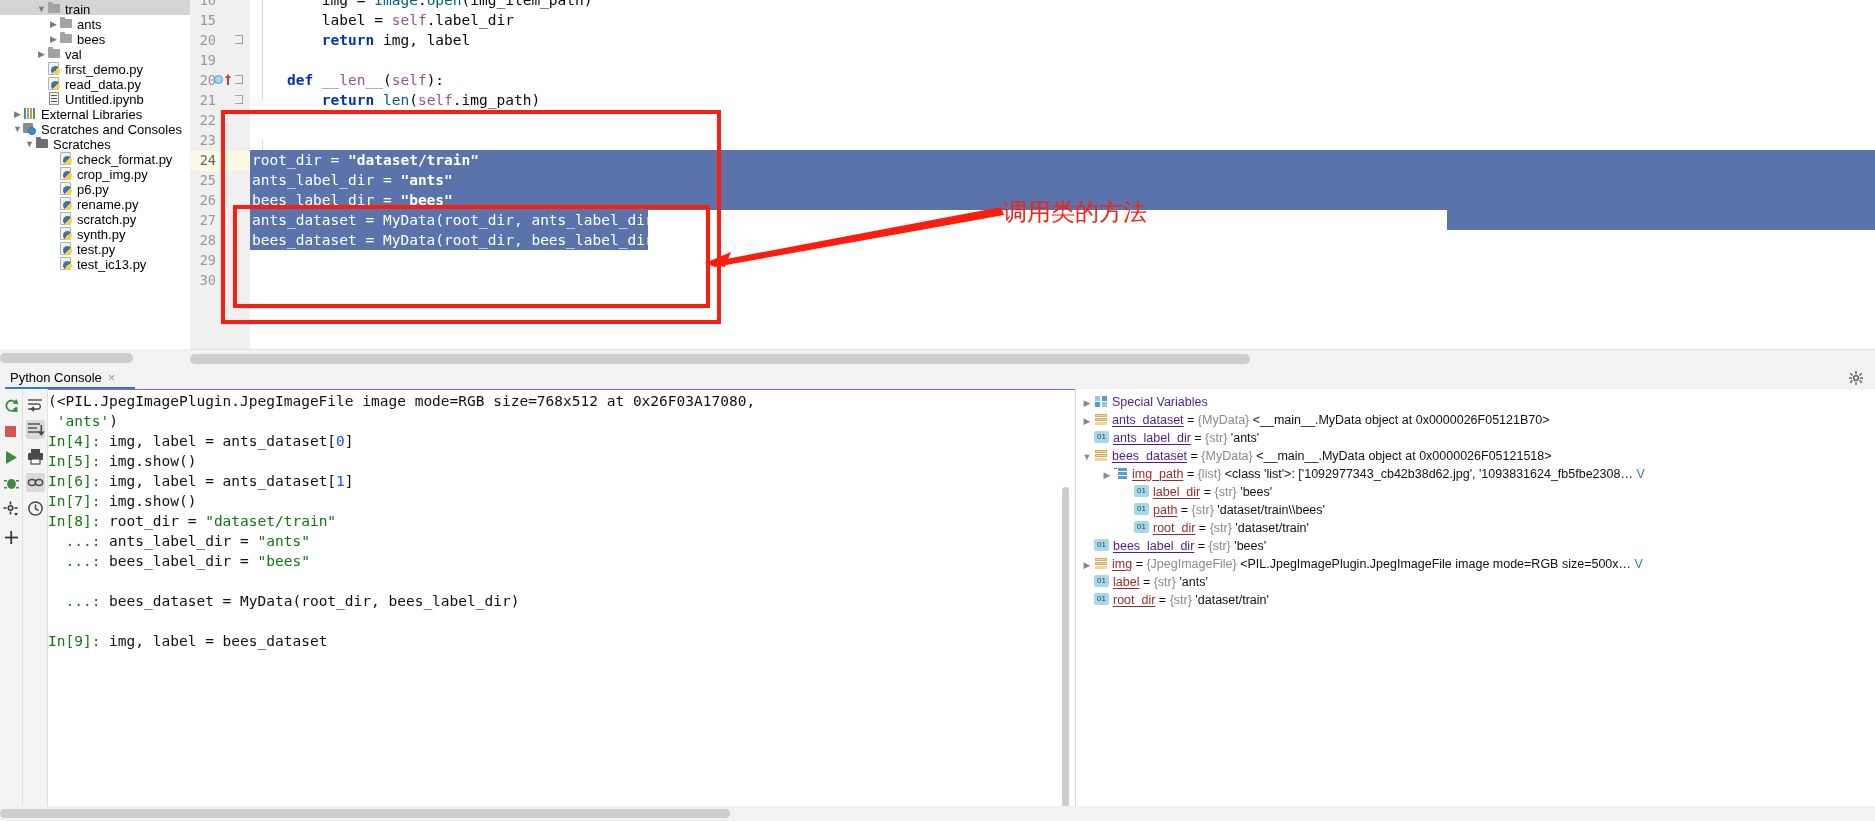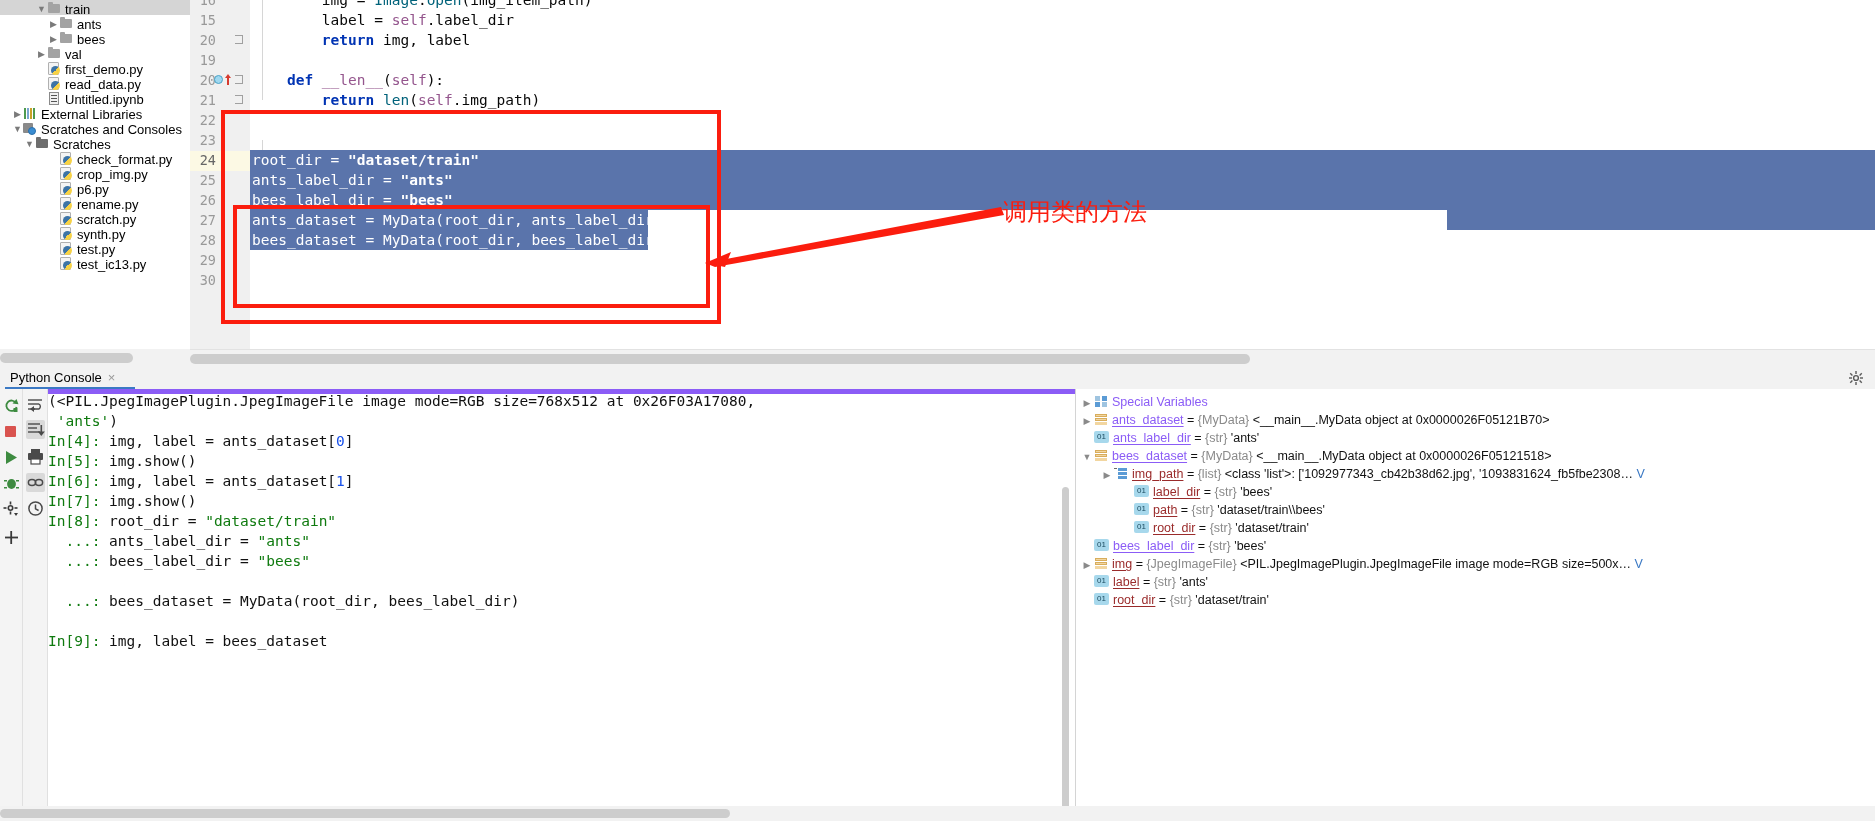--- a/index.html
+++ b/index.html
@@ -73,21 +73,21 @@
     font-family:Liberation Serif, serif;white-space:nowrap;}
 
   
   .hscroll-top{position:absolute;left:190px;top:349px;width:1685px;height:18px;background:#f2f2f2;border-top:1px solid #e2e2e2;}
   .hthumb-top{position:absolute;left:0;top:4px;width:1060px;height:10px;background:#cdcdcd;border-radius:5px;}
   .tree-hscroll{position:absolute;left:0;top:349px;width:190px;height:18px;background:#f2f2f2;}
   .tree-hthumb{position:absolute;left:0;top:4px;width:133px;height:10px;background:#cdcdcd;border-radius:5px;}
 
   
   .console{position:absolute;left:0;top:367px;width:1875px;height:454px;background:#fff;}
-  .contabbar{position:absolute;left:0;top:0;width:1875px;height:22px;background:#f2f2f2;border-bottom:5px solid #8b5cf6;}
+  .contabbar{position:absolute;left:0;top:0;width:1875px;height:22px;background:#f2f2f2;border-bottom:1px solid #8b5cf6;}
   .contab{position:absolute;left:10px;top:0;height:22px;line-height:22px;font-size:13px;color:#000;}
   .contab .xx{color:#9a9a9a;margin-left:6px;font-size:13px;cursor:pointer;}
   .tabunder{position:absolute;left:5px;top:20px;width:130px;height:2px;background:#3b79c4;}
   .gear{position:absolute;right:12px;top:4px;width:14px;height:14px;}
 
   .cleft{position:absolute;left:0;top:22px;width:22px;height:432px;background:#f4f4f4;border-right:1px solid #e0e0e0;}
   .cleft2{position:absolute;left:23px;top:22px;width:24px;height:432px;background:#f4f4f4;border-right:1px solid #e0e0e0;}
   .tbtn{position:absolute;left:3px;width:17px;height:17px;}
   .tbtn2{position:absolute;left:3px;width:19px;height:19px;}
   .tbtn2.on{background:#d9d9d9;border-radius:2px;}
@@ -111,21 +111,21 @@
     box-shadow:0 4px 0 #f2d6a0,0 4px 0 0 #f2d6a0;}
   .vicon.list::after{content:"";position:absolute;left:1px;top:4px;width:12px;height:3px;background:#f2d6a0;border:1px solid #d8ad5c;box-sizing:border-box;
     box-shadow:0 4px 0 #f2d6a0;}
   .vicon.olist::before{content:"";position:absolute;left:4px;top:0px;width:9px;height:2.5px;background:#5b9bd5;
     box-shadow:0 4px 0 #5b9bd5,0 8px 0 #5b9bd5;}
   .vicon.olist::after{content:"";position:absolute;left:0px;top:0px;width:3px;height:10px;
     background:linear-gradient(#6a6a6a 0 1px,transparent 1px);font-size:5px;}
   .vicon.i01{width:15px;}
   .vicon.i01::before{content:"01";position:absolute;left:0;top:-1px;width:15px;height:12px;background:#a7d8ec;color:#1a4a5e;
     font-size:8px;line-height:12px;text-align:center;border-radius:2px;font-family:"Liberation Sans",sans-serif;}
-  .vname{color:#8b5cf6;}
+  .vname{color:#4c1d95;}
   .vname.red{color:#9a2b2b;}
   .veq{color:#111;}
   .vtype{color:#8a8a8a;}
   .vval{color:#111;}
   .vmore{color:#3b79c4;}
 
   .bottombar{position:absolute;left:0;top:806px;width:1875px;height:15px;background:#f2f2f2;}
   .bthumb{position:absolute;left:0;top:3px;width:730px;height:9px;background:#cdcdcd;border-radius:5px;}
 </style>
 </head>

